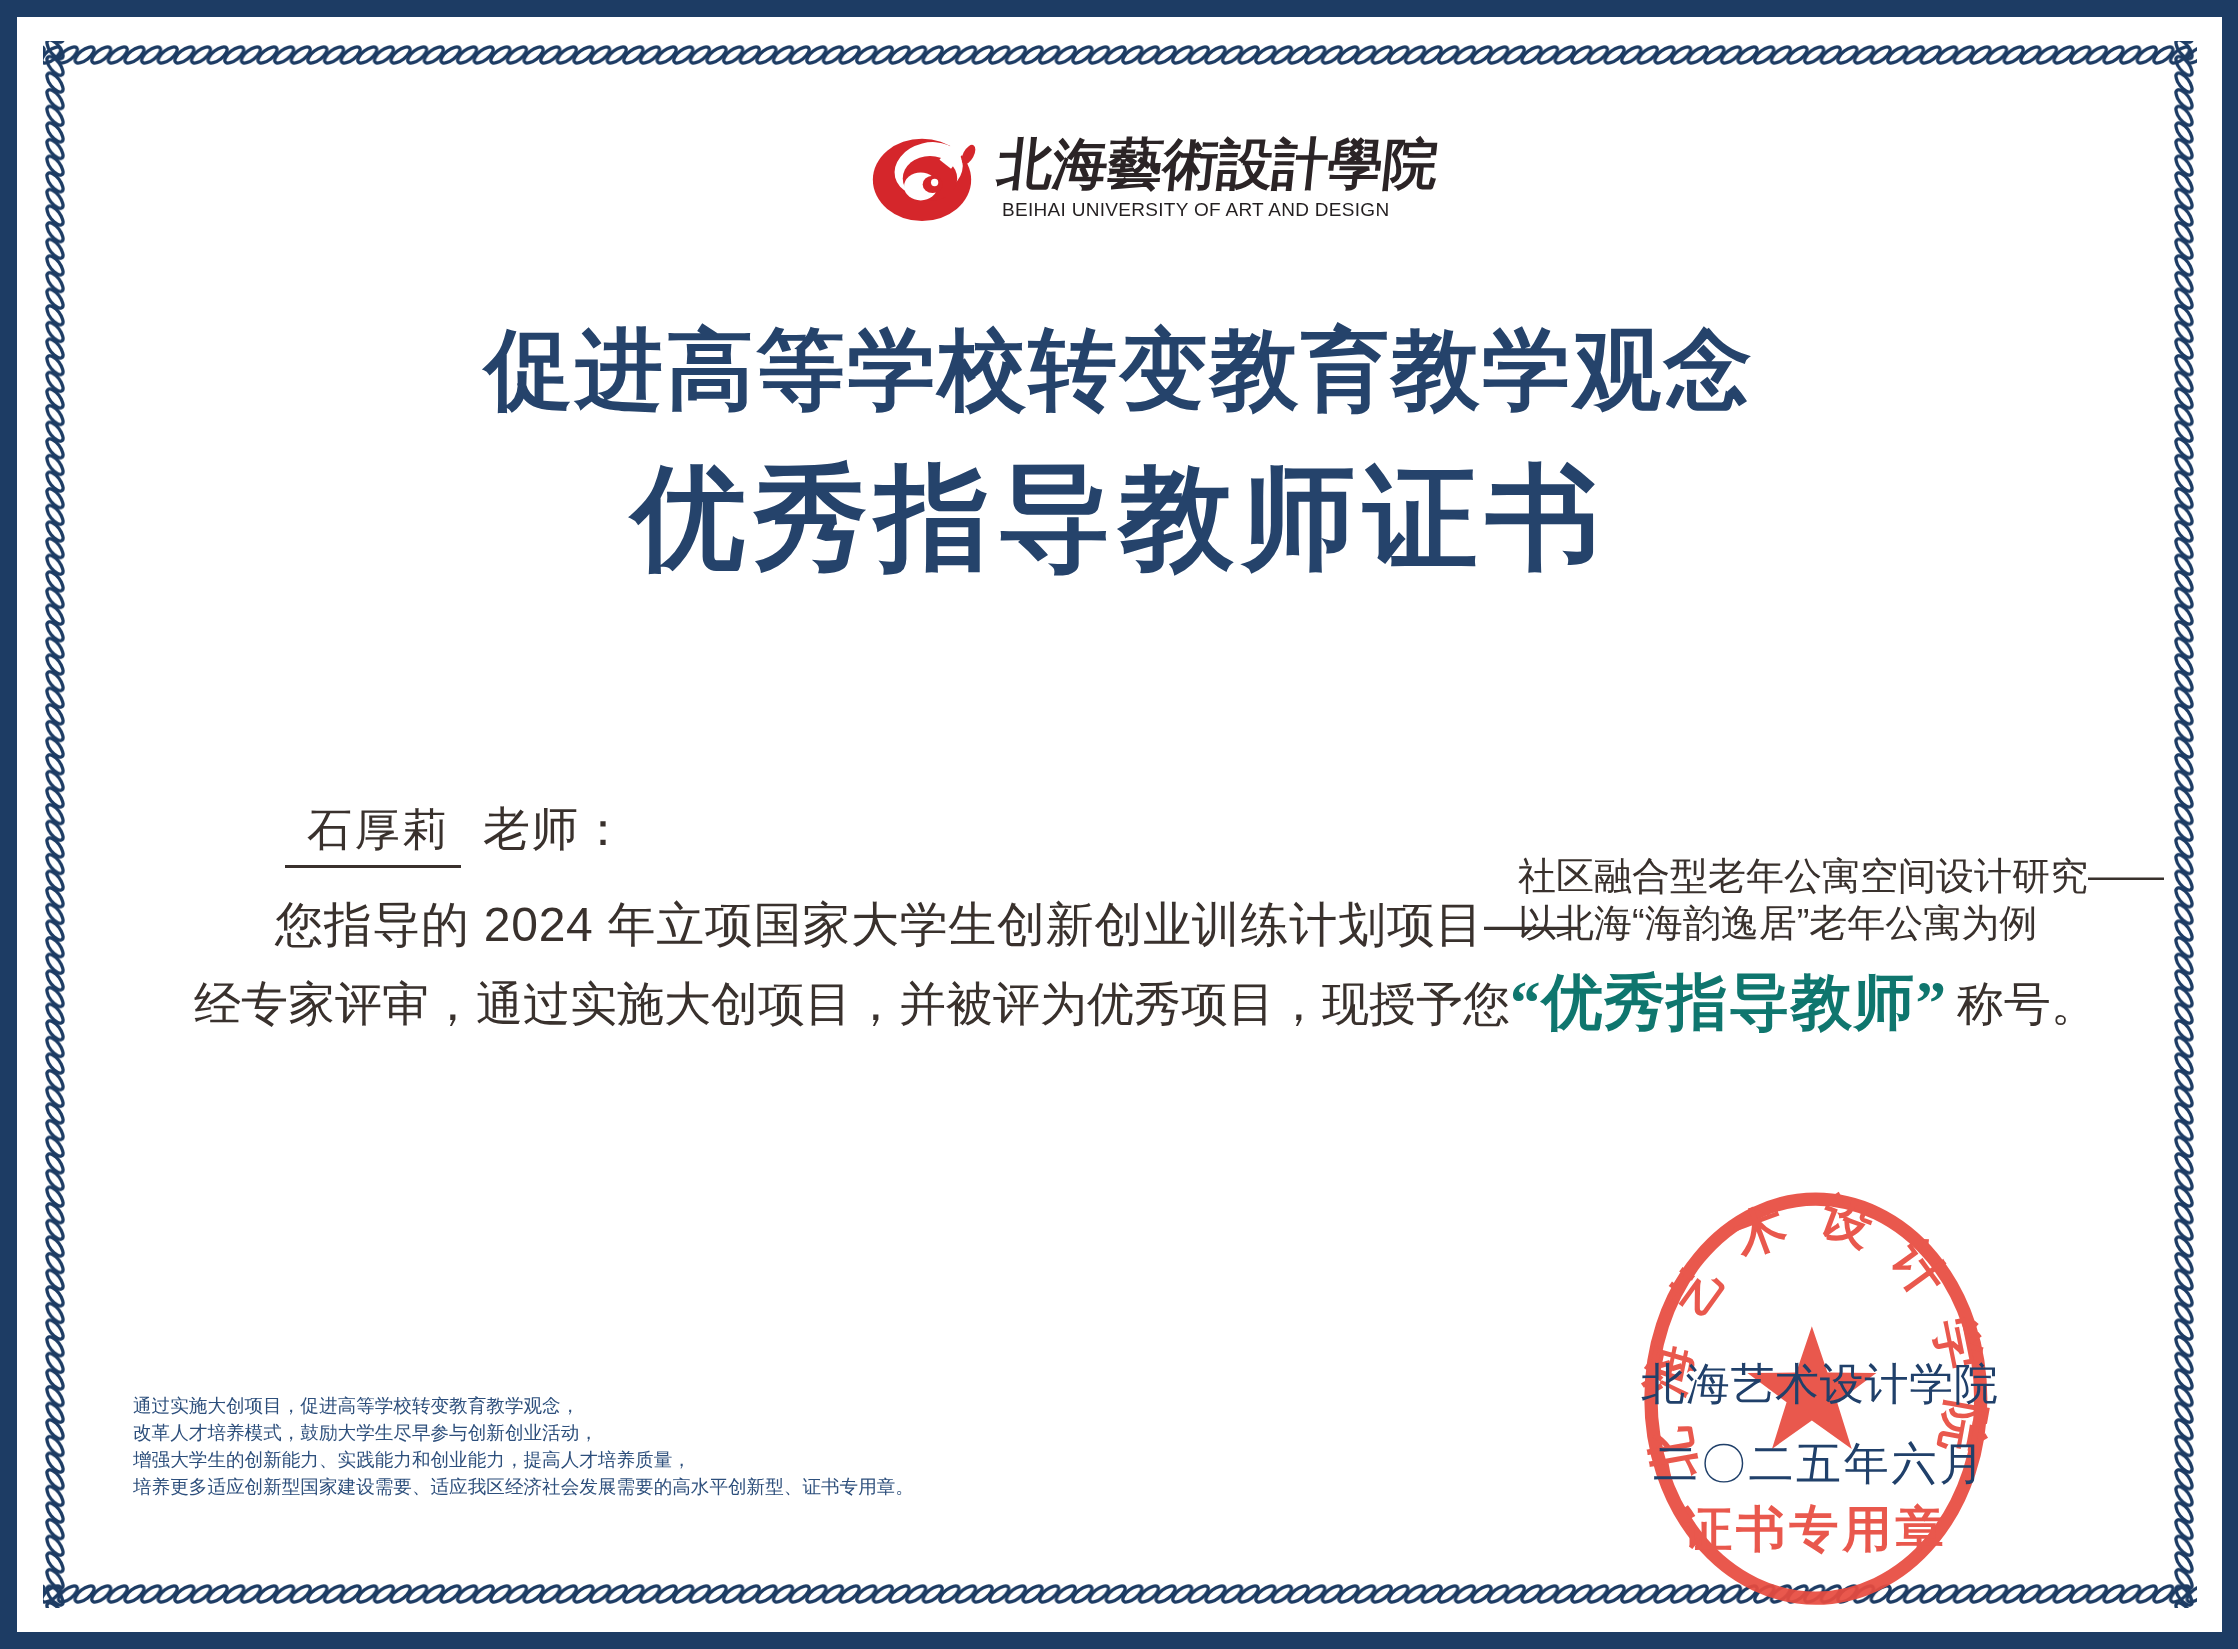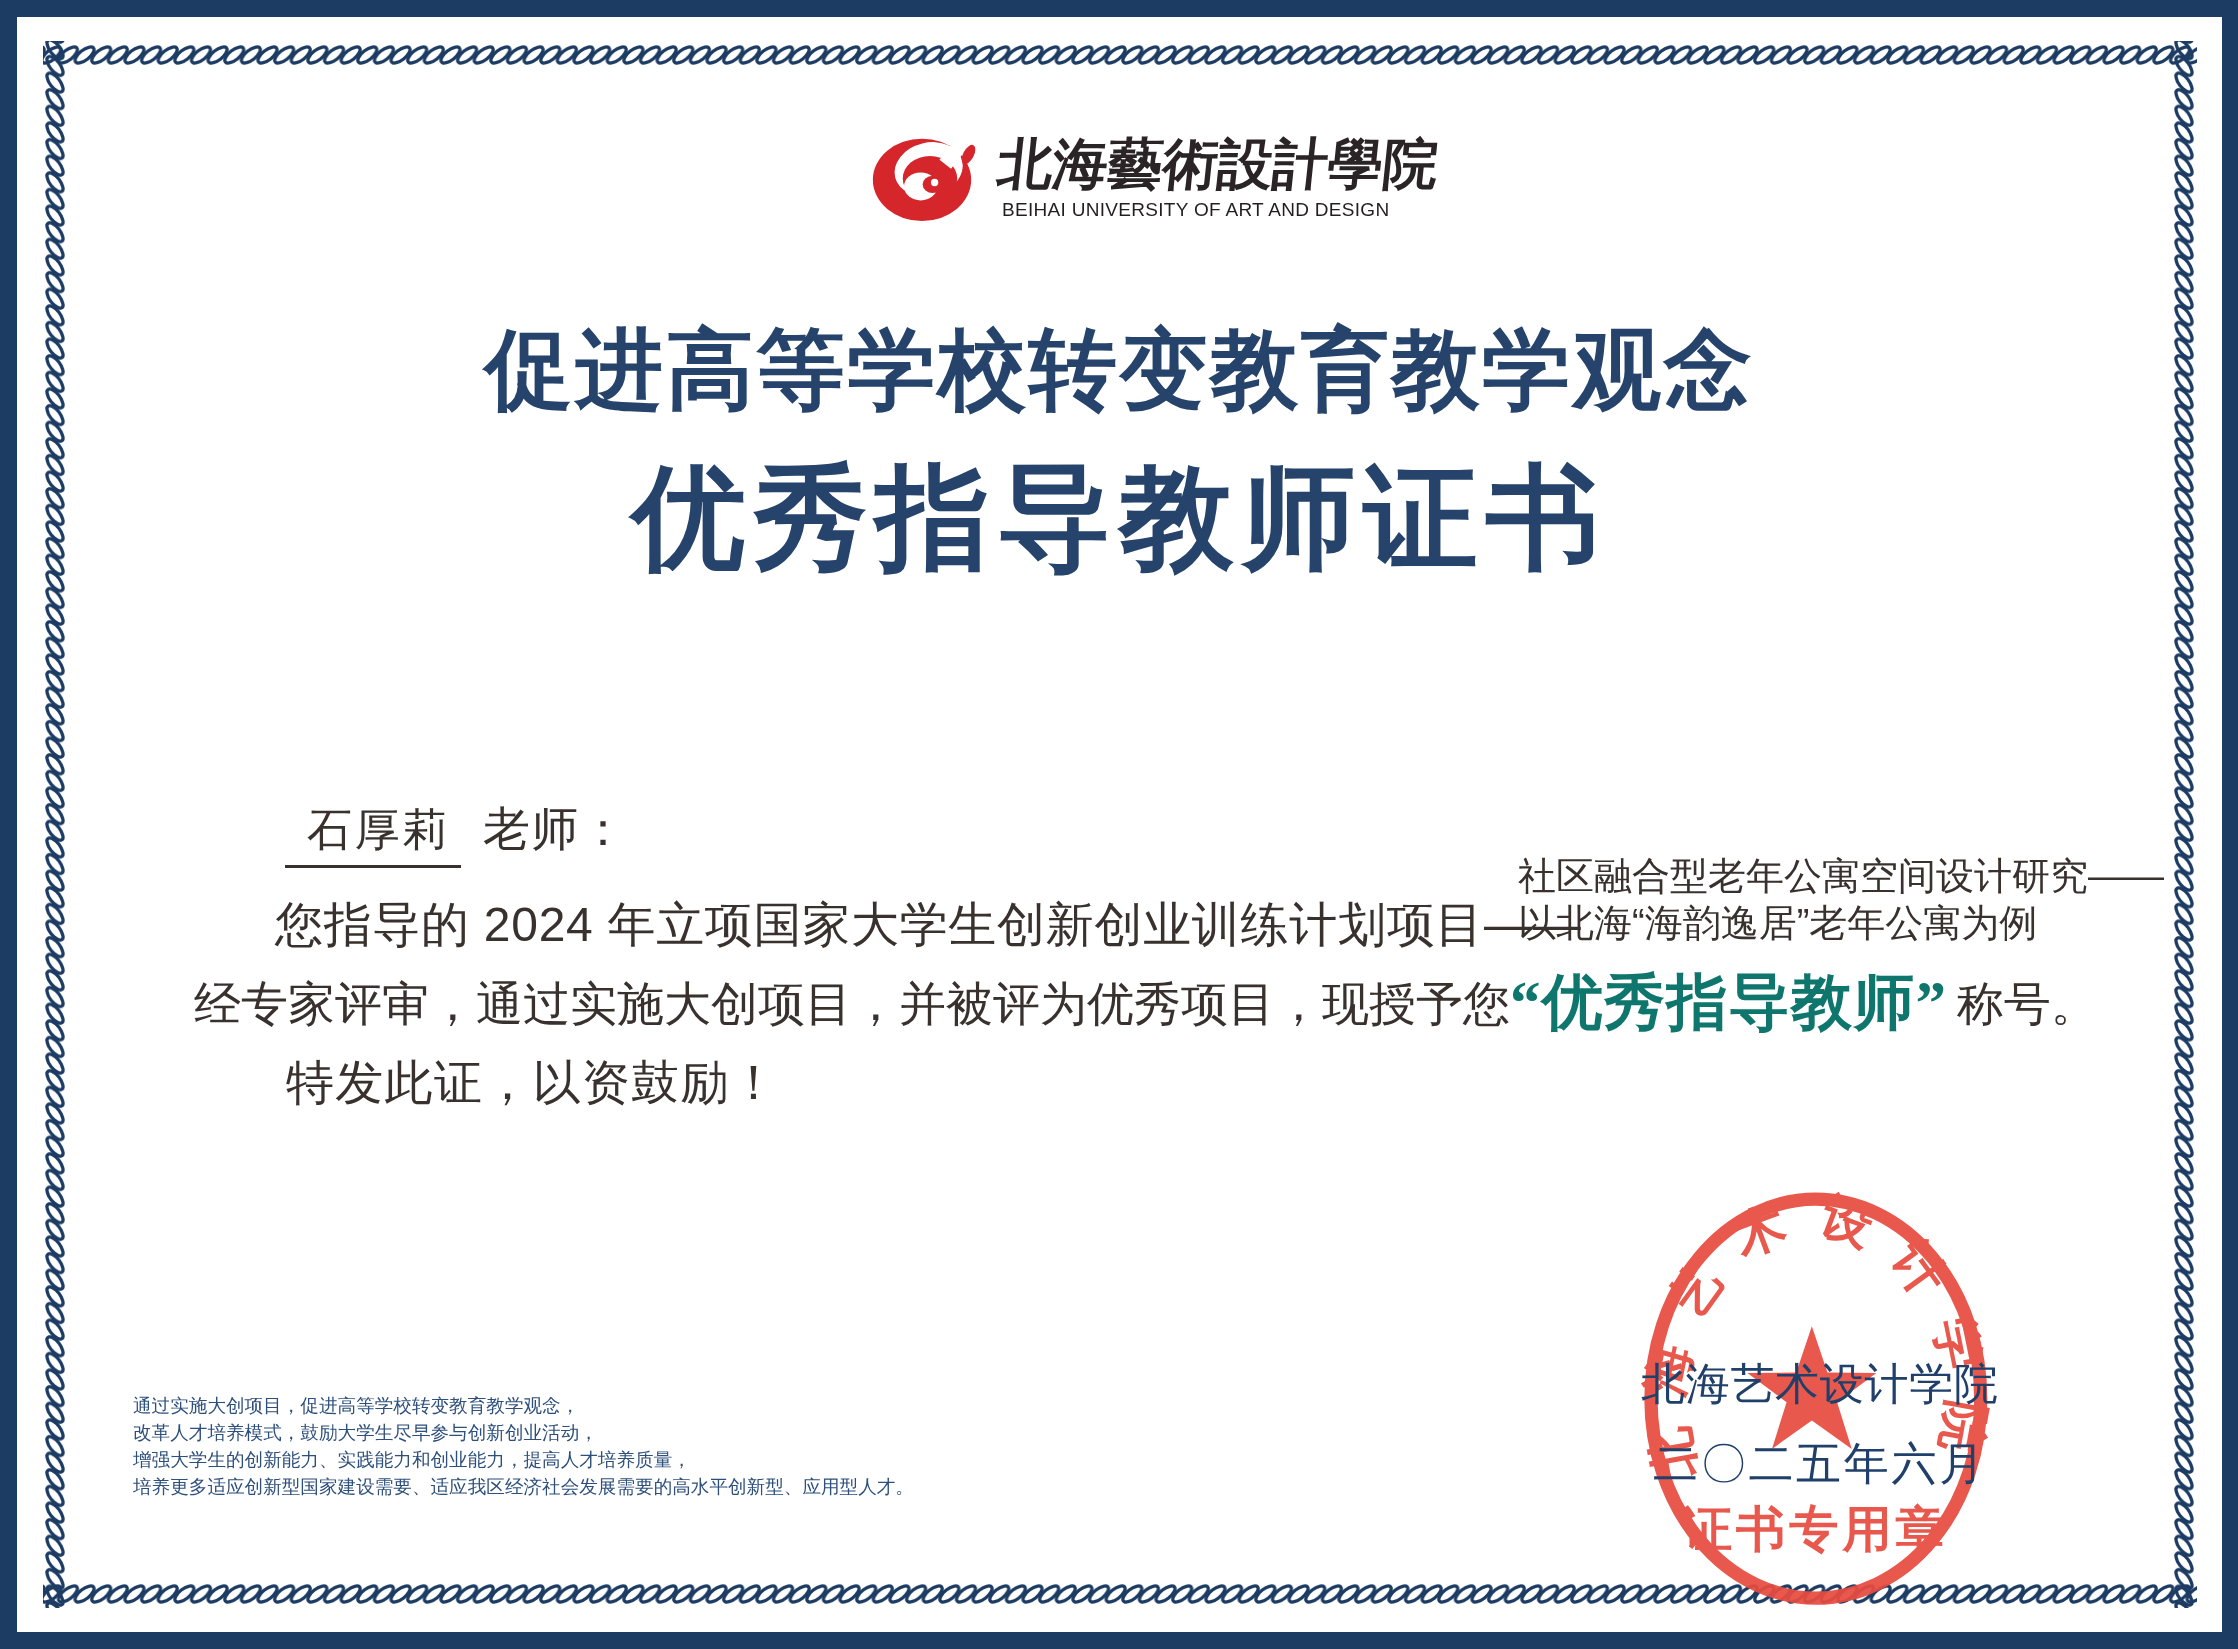--- a/index.html
+++ b/index.html
@@ -136,27 +136,26 @@
   <div class="bodytext honorific">老师：</div>
 
   <div class="bodytext line1">您指导的 2024 年立项国家大学生创新创业训练计划项目——</div>
   <div class="bodytext project">
     <div>社区融合型老年公寓空间设计研究——</div>
     <div>以北海“海韵逸居”老年公寓为例</div>
   </div>
   <div class="bodytext line2">
     <span>经专家评审，通过实施大创项目，并被评为优秀项目，现授予您</span><span class="award">“优秀指导教师”</span><span class="suffix">称号。</span>
   </div>
-  <div class="bodytext line3">特发此证，以资鼓励！</div>
 
   <div class="footnote">
     <div>通过实施大创项目，促进高等学校转变教育教学观念，</div>
     <div>改革人才培养模式，鼓励大学生尽早参与创新创业活动，</div>
     <div>增强大学生的创新能力、实践能力和创业能力，提高人才培养质量，</div>
-    <div>培养更多适应创新型国家建设需要、适应我区经济社会发展需要的高水平创新型、应用型人才。</div>
+    <div>培养更多适应创新型国家建设需要、适应我区经济社会发展需要的高水平创新型、证书专用章。</div>
   </div>
 
   <svg class="seal" width="379" height="446" viewBox="0 0 570 670">
     <g opacity="0.93">
       <ellipse cx="281" cy="327" rx="248" ry="300" fill="none" stroke="#e84c40" stroke-width="20"></ellipse>
       <polygon fill="#e84c40" points="275,218 298.5,287.6 372,288.5 313,332.4 335,402.5 275,360 215,402.5 237,332.4 178,288.5 251.5,287.6"></polygon>
       <path id="sealArcPath" d="M106.2 446.3 A198 248 0 1 1 455.8 446.3" fill="none"></path>
       <text font-family="'Liberation Serif','DejaVu Serif',serif" font-weight="bold" font-size="76" fill="#e84c40" letter-spacing="40">
         <textPath href="#sealArcPath" startOffset="50%" text-anchor="middle">北海艺术设计学院</textPath>
       </text>

